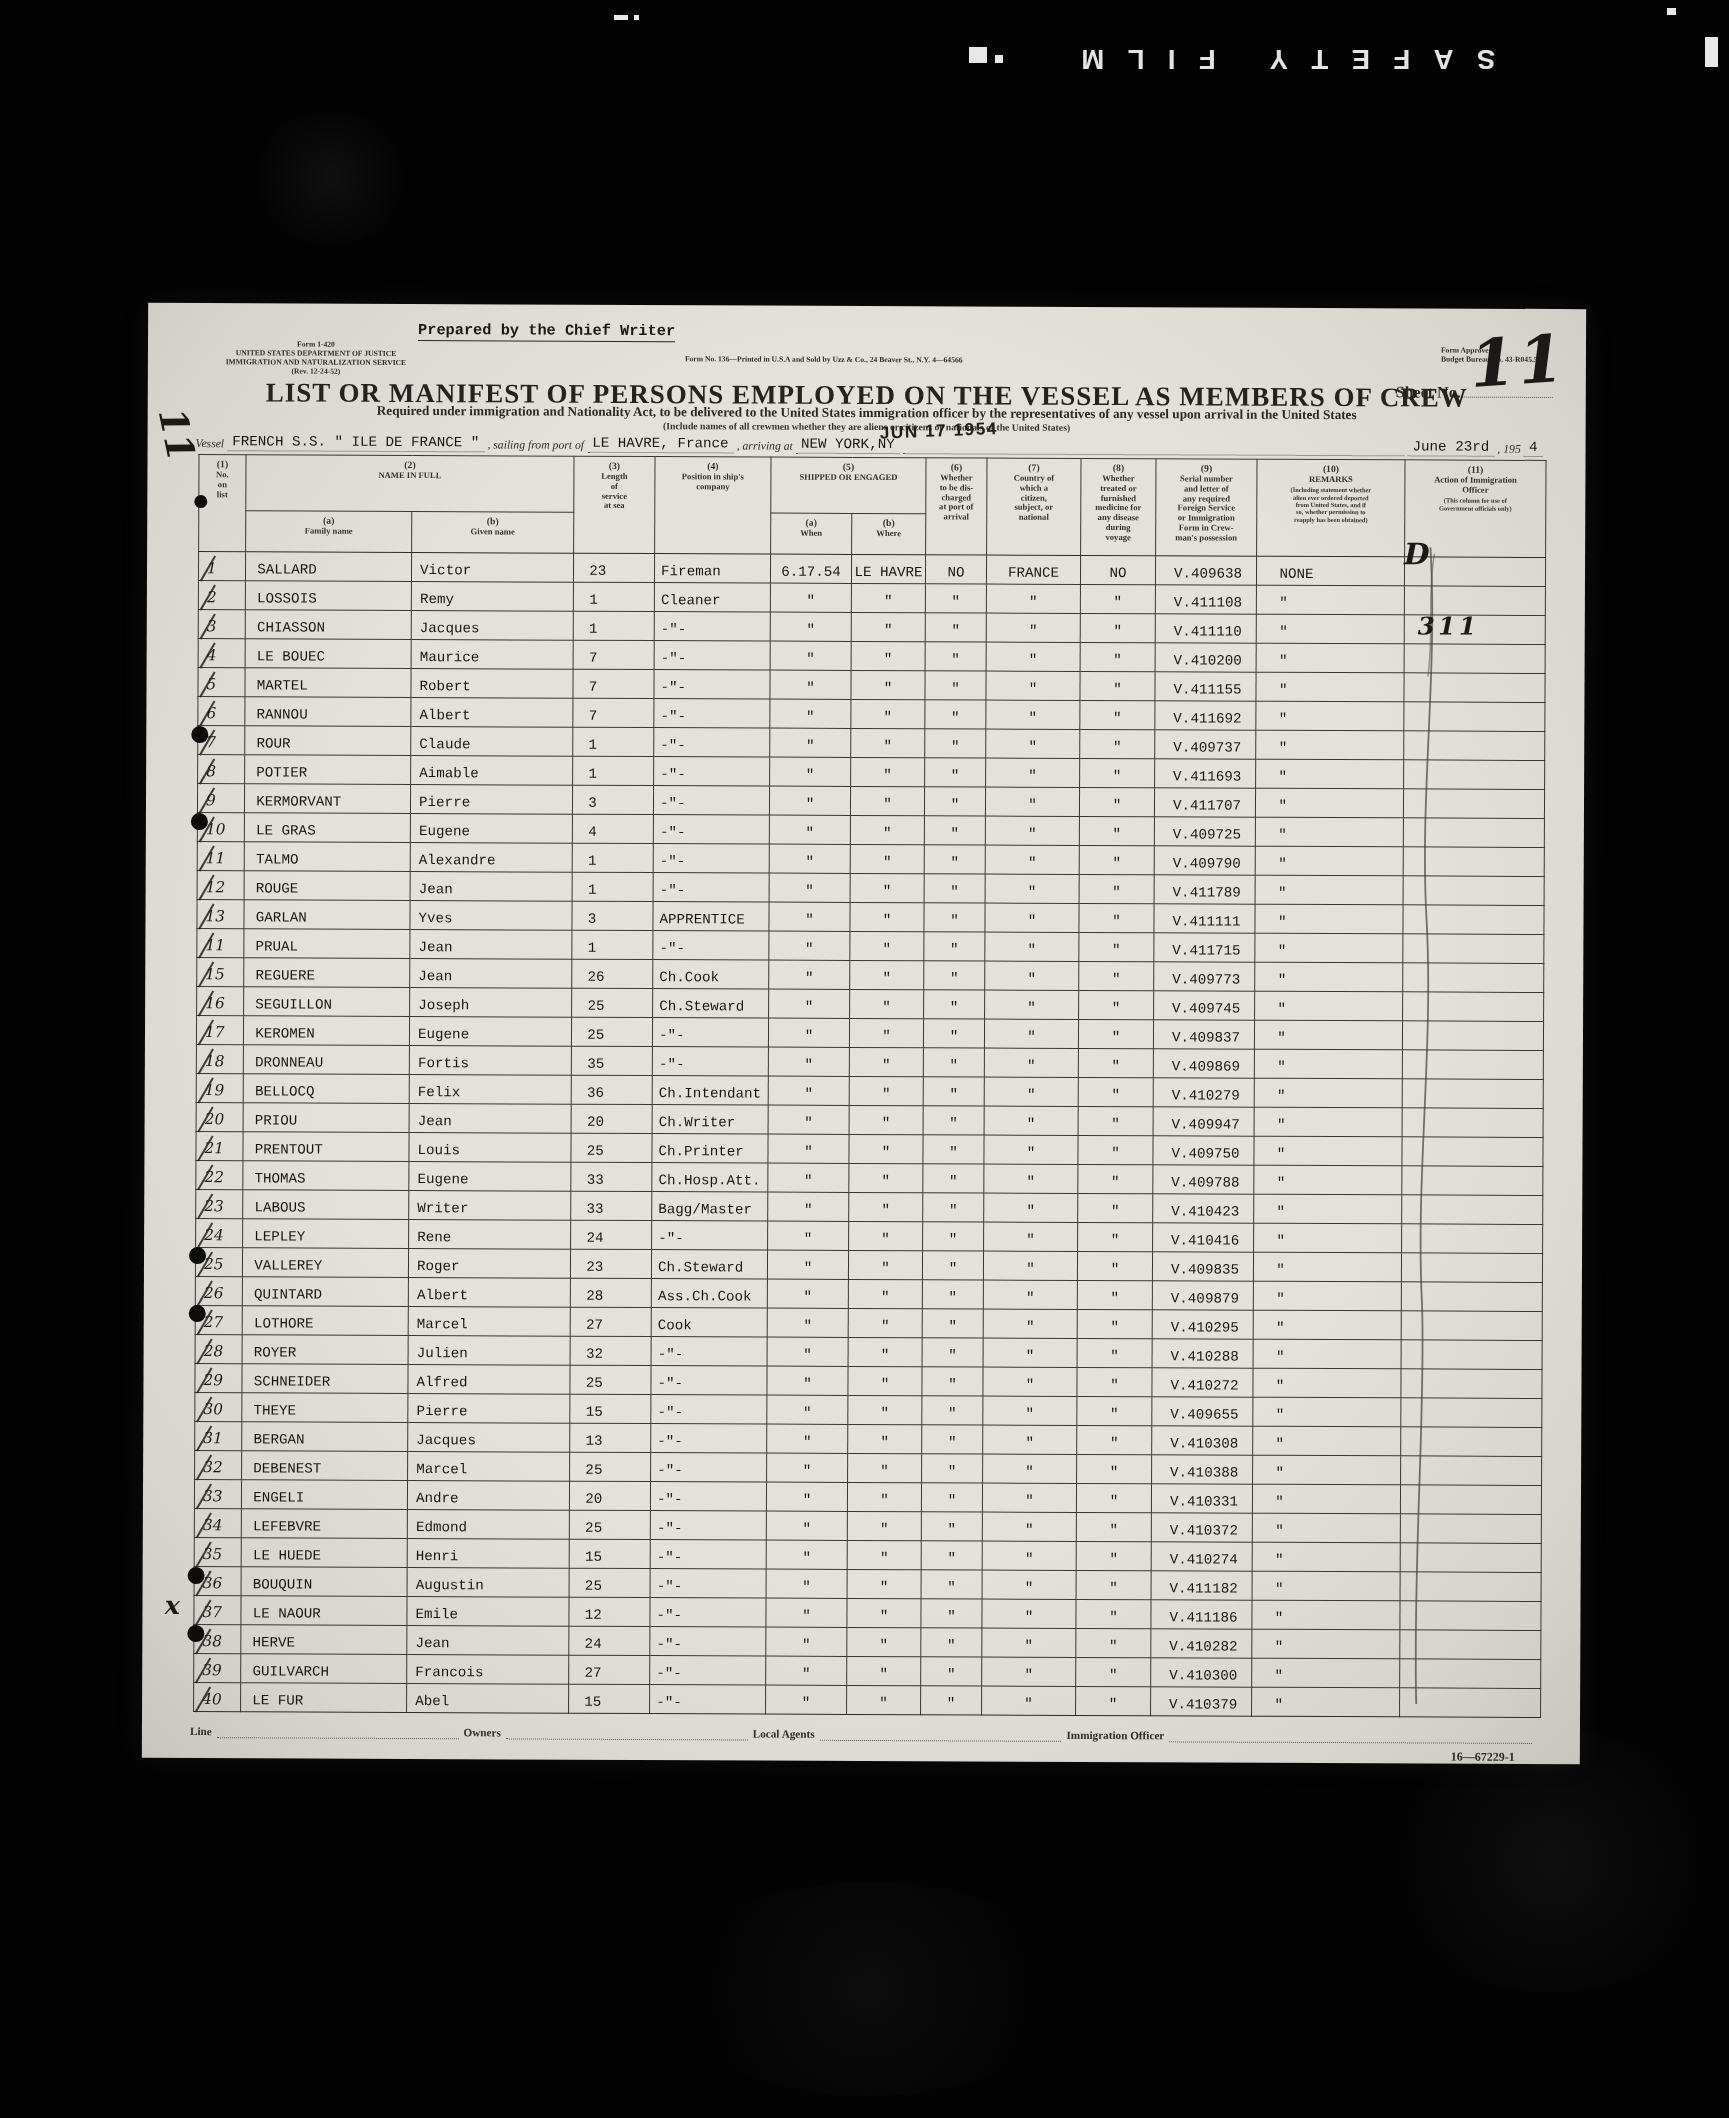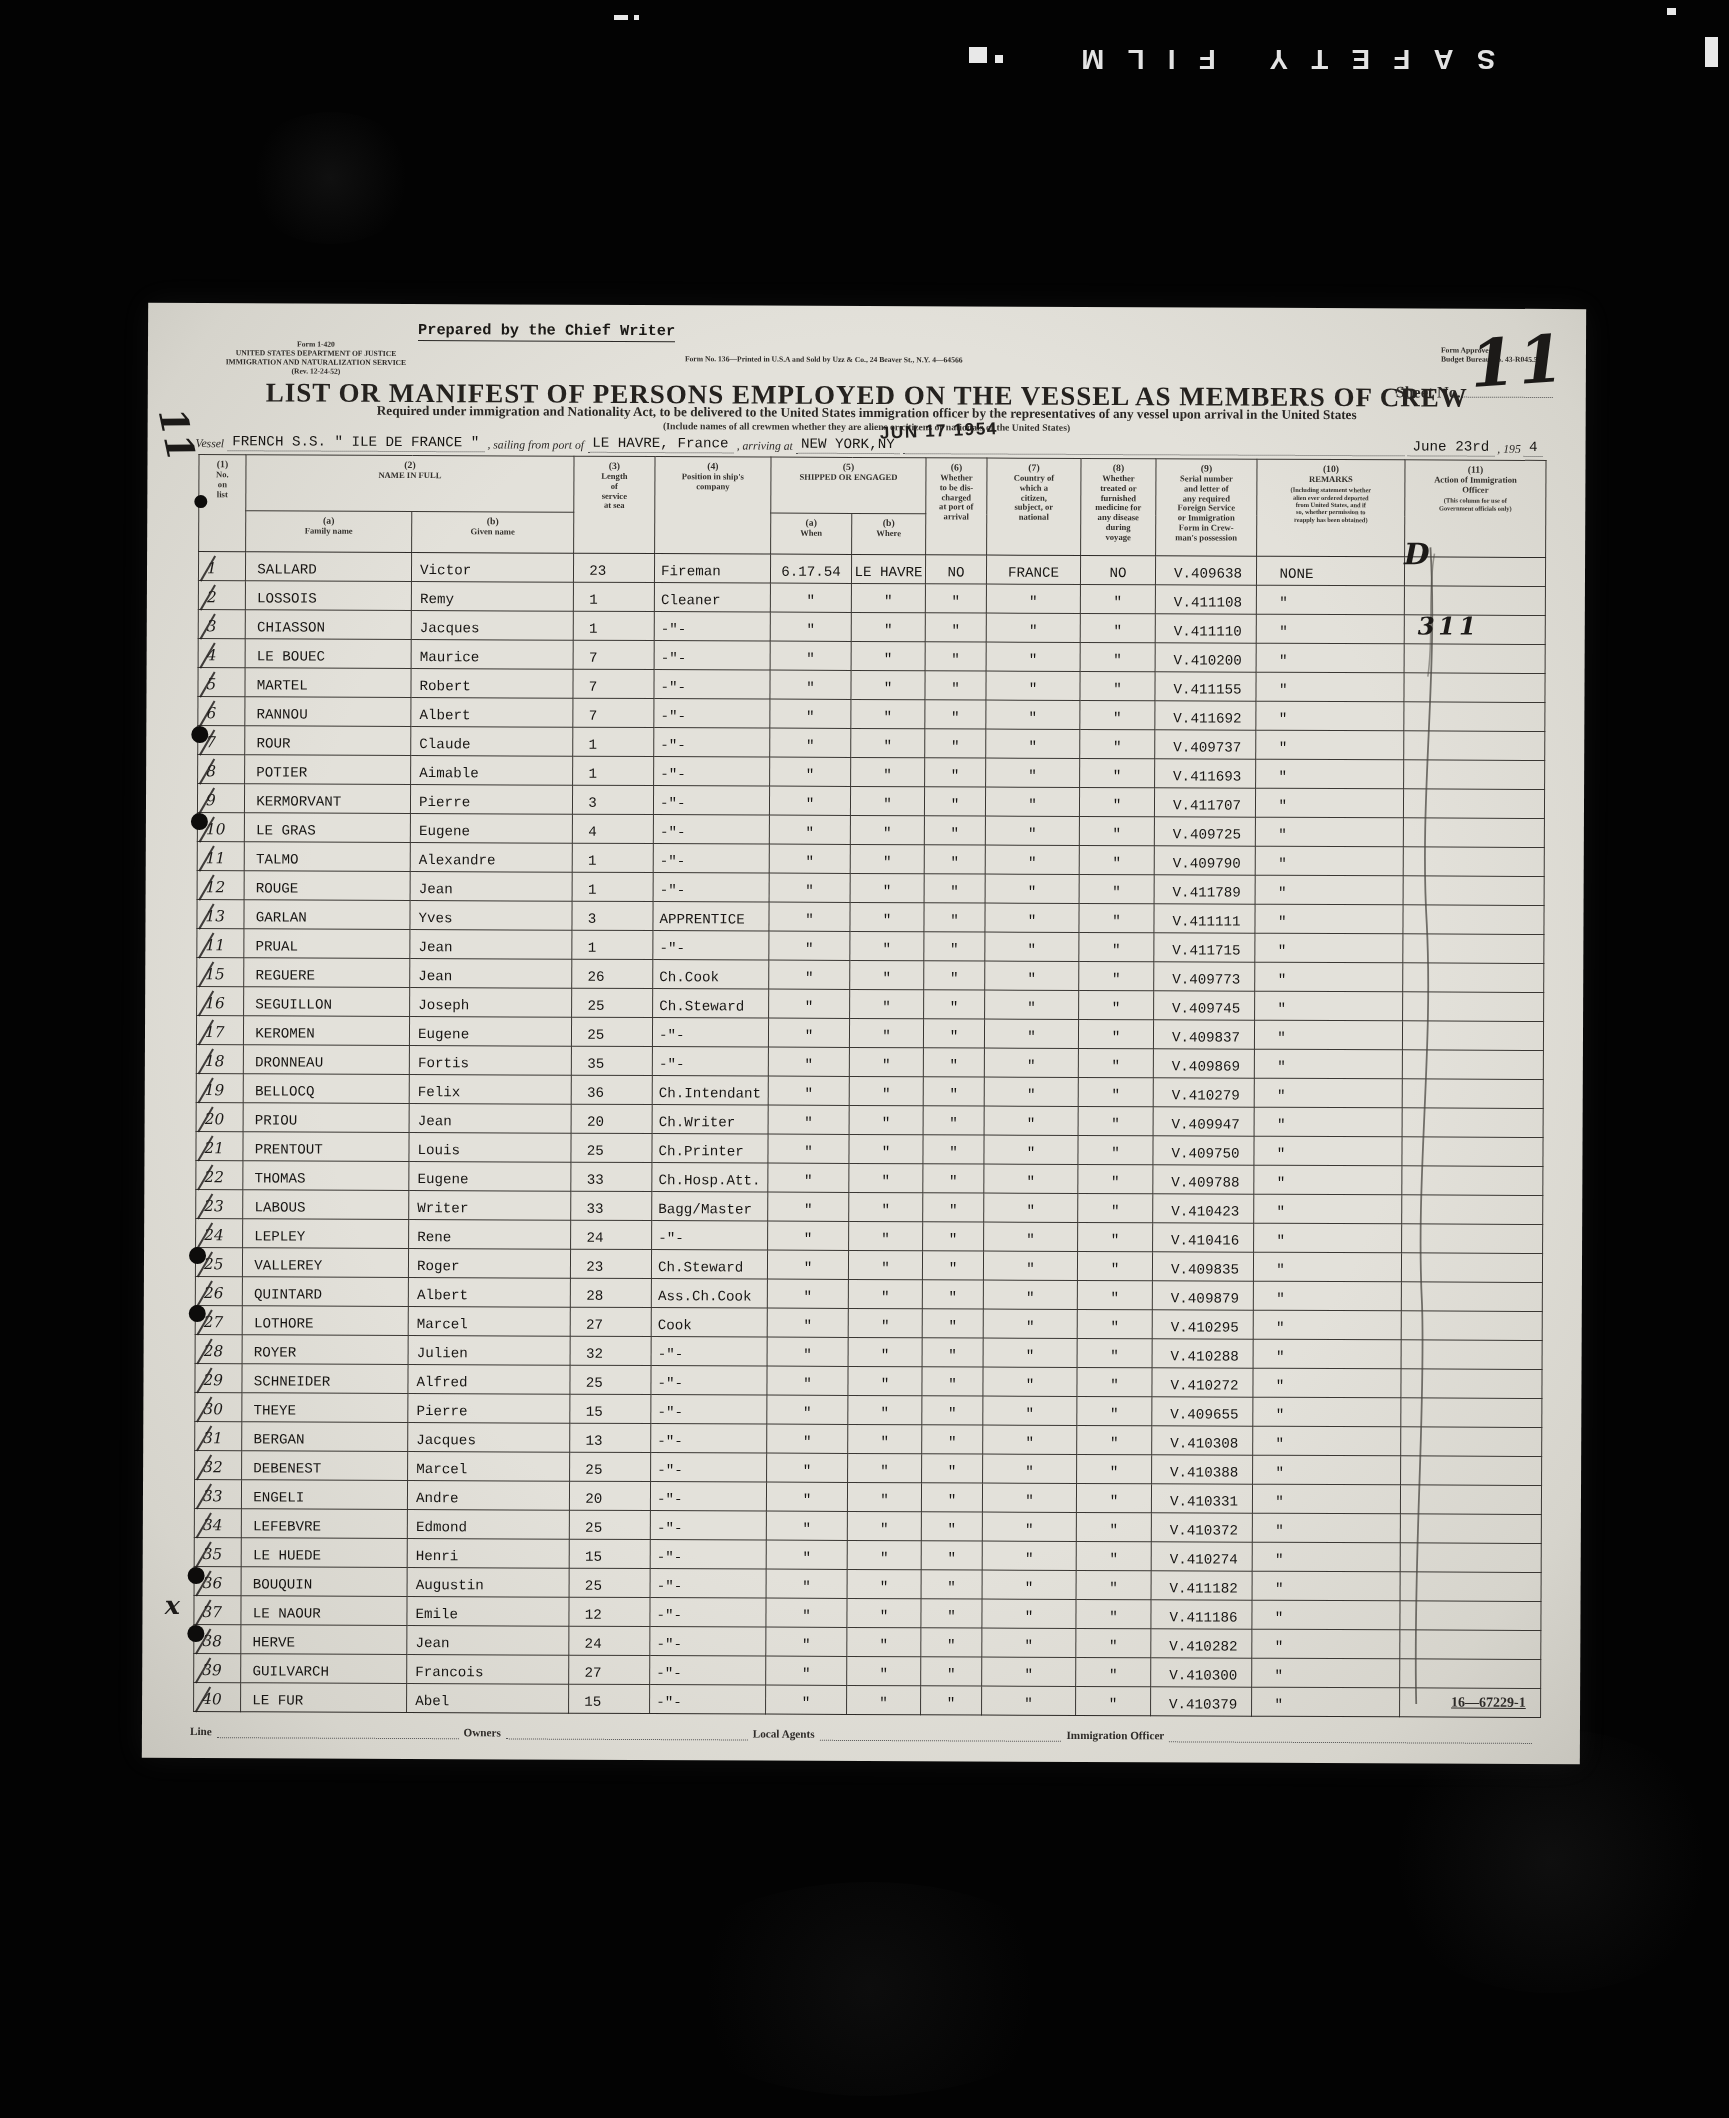--- a/index.html
+++ b/index.html
@@ -142,21 +142,21 @@
   
   .ink{position:absolute;background:#0d0c0b;border-radius:50%;}
   
   .footer-line{
     left:48px;right:48px;top:1422px;
     display:flex;align-items:flex-end;gap:5.1px;
     font-size:11.2px;font-weight:bold;
   }
   .footer-line .fl-lbl{white-space:nowrap;padding-bottom:1px;}
   .footer-line .fl-dots{border-bottom:1px dotted #555;height:6.1px;}
-  .form-code{left:1309px;top:1386px;font-size:14px;font-weight:bold;text-decoration:underline;}
+  .form-code{left:1309px;top:1441px;font-size:12px;font-weight:bold;}
   
   .pencil-svg{position:absolute;left:0;top:0;width:1438px;height:1455px;pointer-events:none;}
   .mark-d{left:1257px;top:228px;font-size:29.5px;font-weight:bold;}
   .mark-311{left:1271px;top:303px;font-size:24.4px;font-weight:bold;letter-spacing:3.6px;}
   .mark-x{left:22.4px;top:1287px;font-size:25.4px;font-weight:bold;}
 </style>
 </head>
 <body>
 
 <div class="blotch" style="left:178px;top:763px;width:264px;height:214px;background:radial-gradient(circle,rgba(120,120,120,0.10),transparent 70%);"></div>

